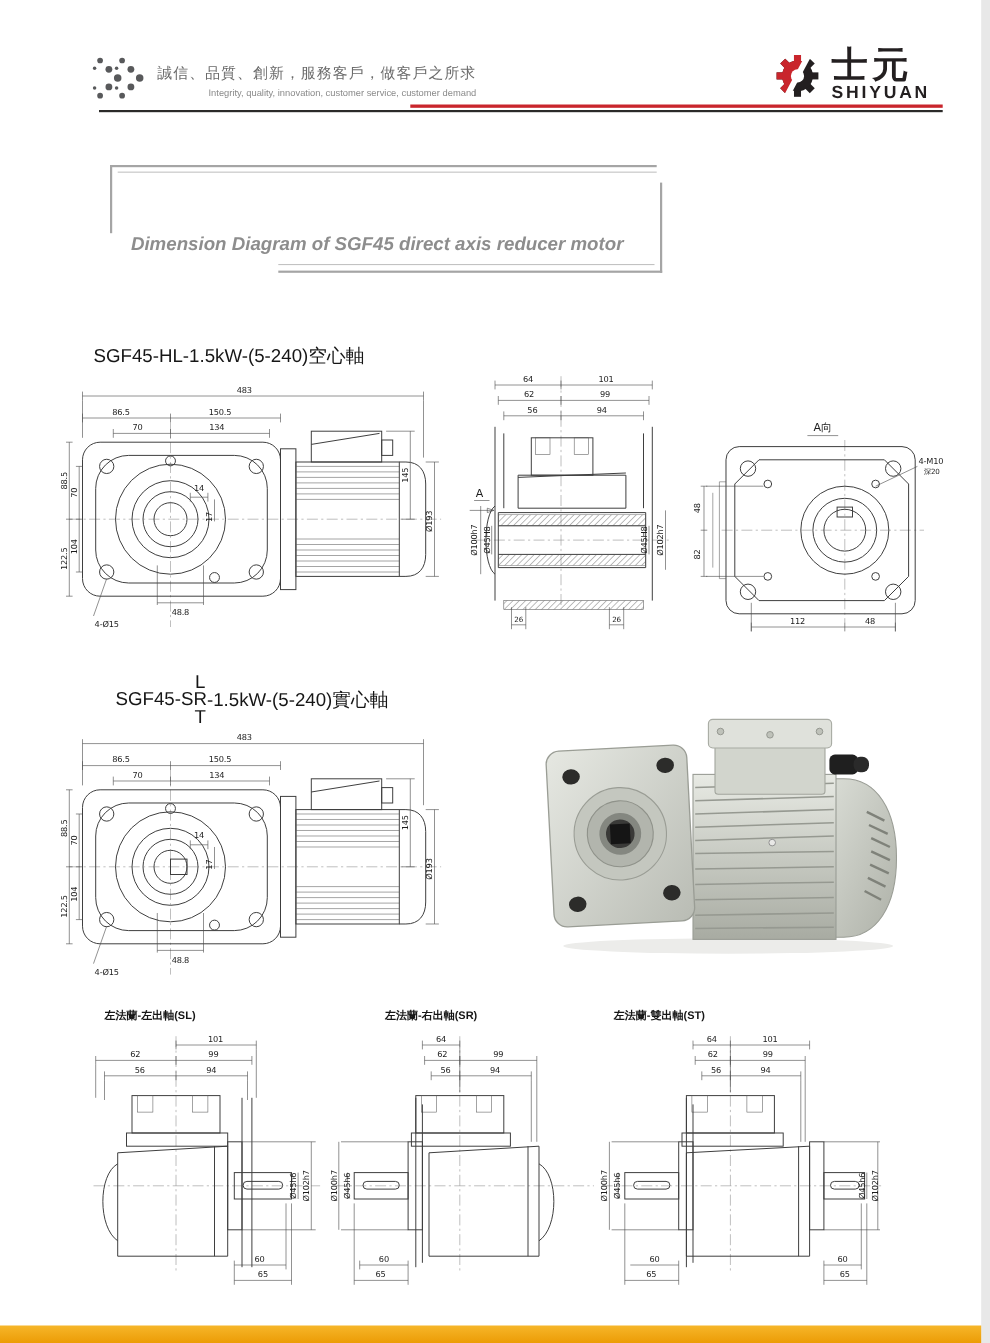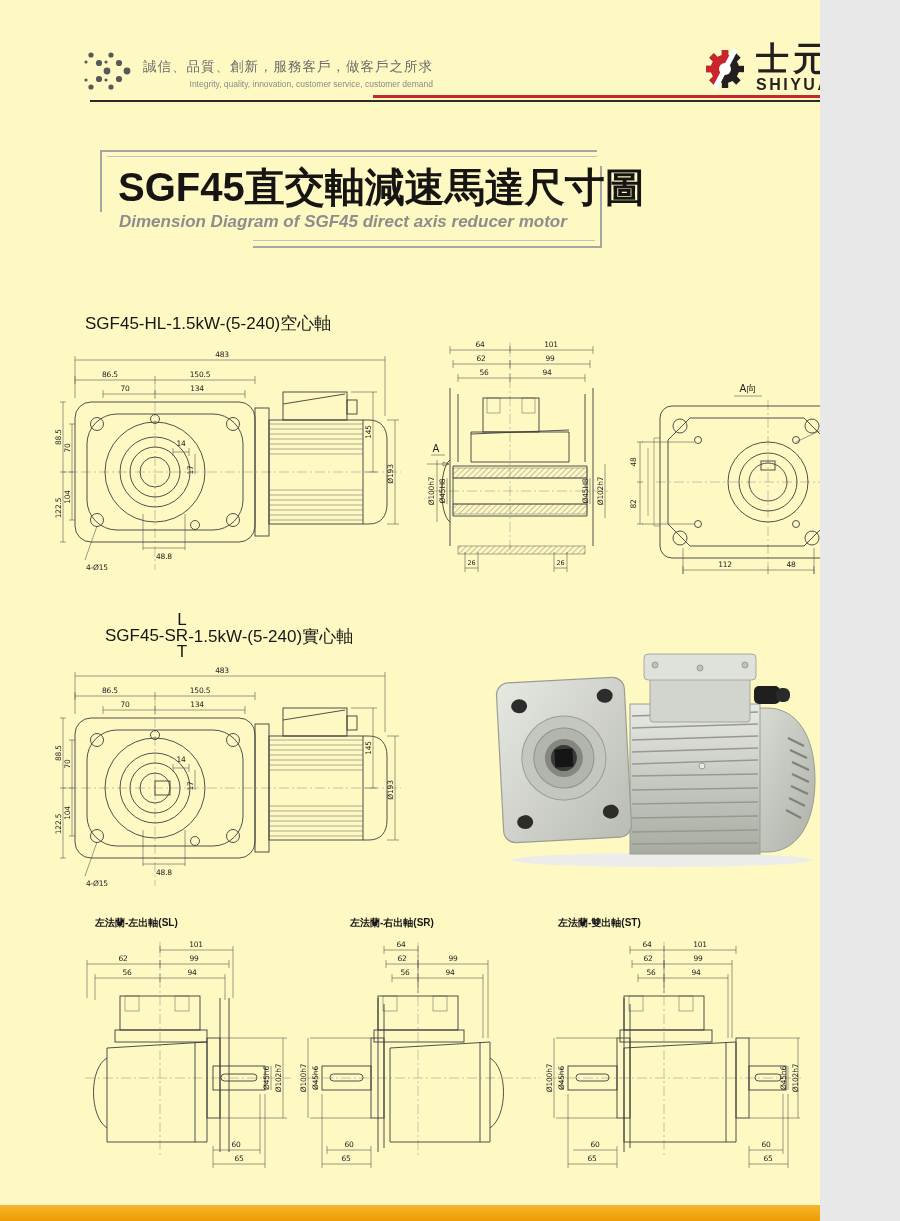--- a/index.html
+++ b/index.html
@@ -1,16 +1,16 @@
 <!DOCTYPE html>
 <html><head>
 <meta charset="utf-8">
 <style>
   html,body{margin:0;padding:0;background:#e8e8e8;}
-  .page{position:relative;width:820px;height:1221px;background:#fef9c3;overflow:hidden;
+  .page{position:relative;width:892px;height:1221px;background:#ffffff;overflow:hidden;
         font-family:"Liberation Sans","DejaVu Sans",sans-serif;color:#1d1d1d;}
   
   .hdr-slogan{position:absolute;left:143px;top:58px;}
   .hdr-slogan .zh{font-size:13.5px;color:#6b6b6b;letter-spacing:1px;}
   .hdr-slogan .en{font-size:8.5px;color:#8a8a8a;margin-top:3px;text-align:right;}
   .hdr-brand{position:absolute;left:756px;top:42px;text-align:left;}
   .hdr-brand .zh{font-size:33px;font-weight:bold;color:#231f20;letter-spacing:4px;line-height:1;}
   .hdr-brand .en{font-size:16px;font-weight:bold;color:#231f20;letter-spacing:2.5px;margin-top:1px;}
   .hdr-line-black{position:absolute;left:90px;top:100px;width:767px;height:2px;background:#2b2a29;}
   .hdr-line-red{position:absolute;left:373px;top:95px;width:484px;height:3px;background:#c9252c;}
@@ -106,21 +106,20 @@
   <div class="hdr-line-red"></div>
   <div class="hdr-line-black"></div>
 
   <div class="tb-line" style="left:100px;top:150px;width:497px;height:2px;"></div>
   <div class="tb-line" style="left:100px;top:150px;width:2px;height:62px;"></div>
   <div class="tb-line" style="left:107px;top:156px;width:490px;height:1px;background:#c2c2c2;"></div>
   <div class="tb-line" style="left:253px;top:246px;width:349px;height:2px;"></div>
   <div class="tb-line" style="left:600px;top:166px;width:2px;height:82px;"></div>
   <div class="tb-line" style="left:253px;top:240px;width:342px;height:1px;background:#c2c2c2;"></div>
 
-  <div class="title-main">SGF45直交軸減速馬達尺寸圖</div>
   <div class="title-sub">Dimension Diagram of SGF45 direct axis reducer motor</div>
 
   <div class="sec-label" style="left:85px;top:312px;">SGF45-HL-1.5kW-(5-240)空心軸</div>
 
   <svg class="cad" style="left:55px;top:342px;" width="350" height="240" viewBox="0 0 350 240">
     <g>
       <path class="cl" d="M100,42V228"></path>
         <path class="cl" d="M8,130H346"></path>
       <rect class="ln" x="20" y="60" width="180" height="140" rx="16"></rect>
       <rect class="ln" x="32" y="72" width="156" height="116" rx="30"></rect>

